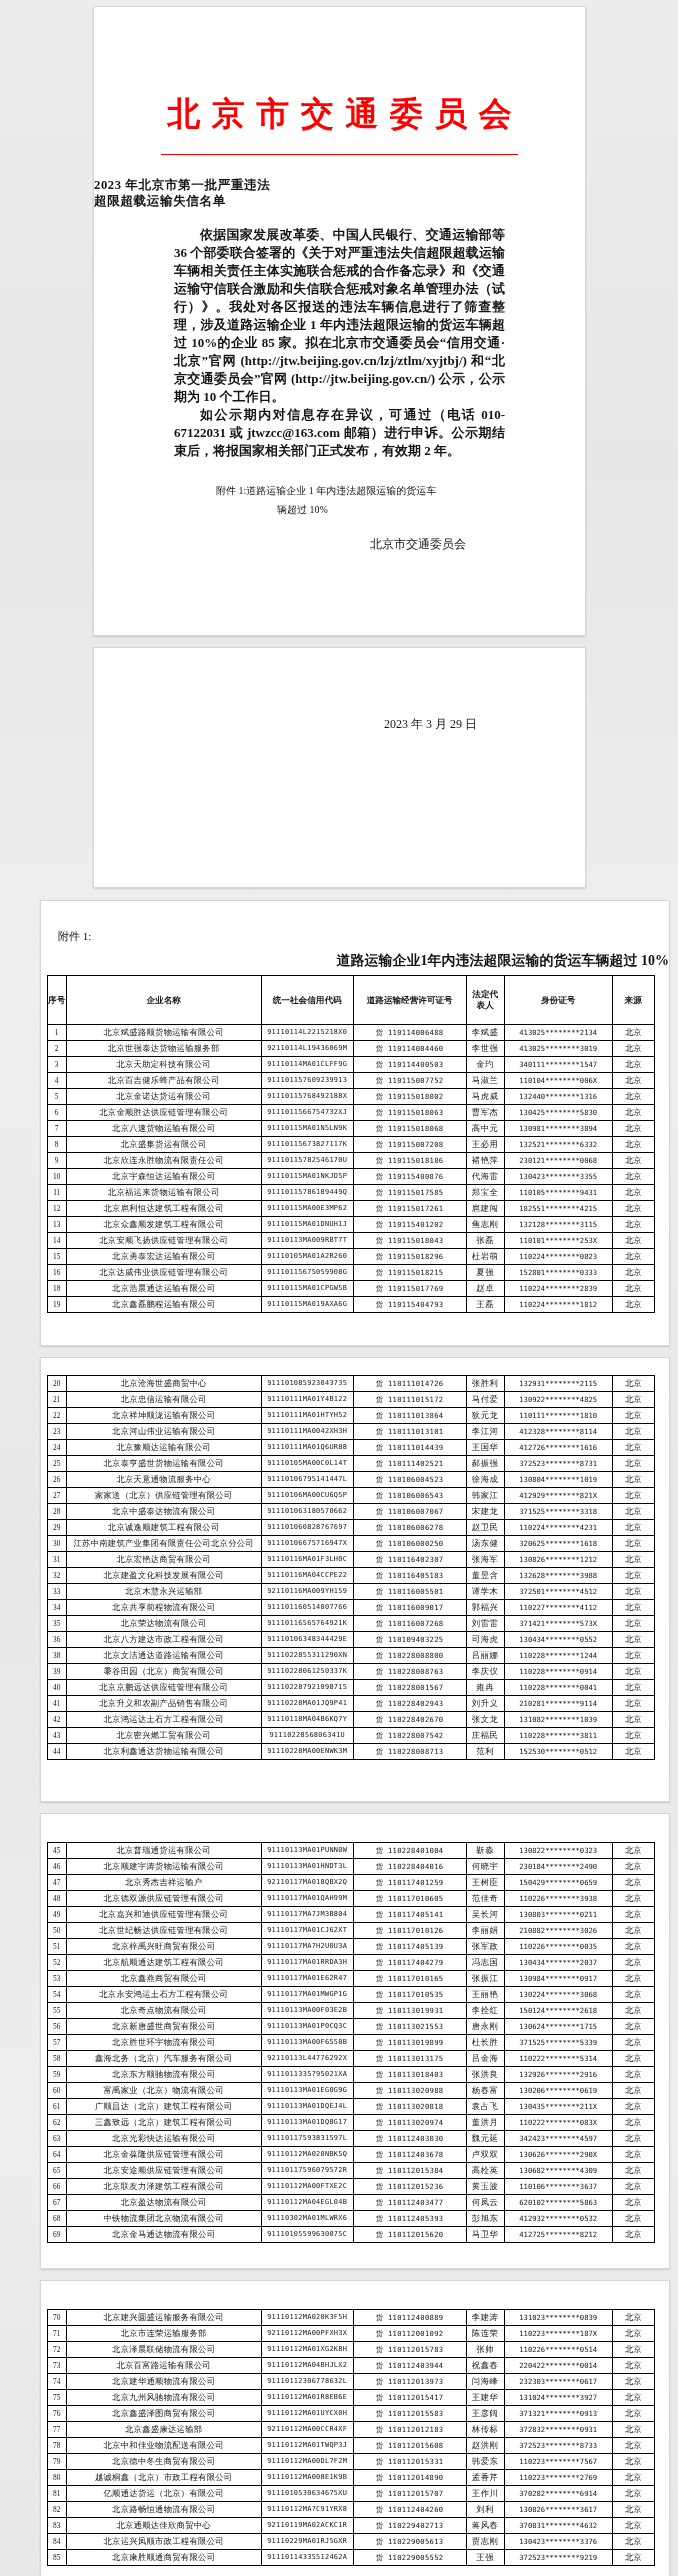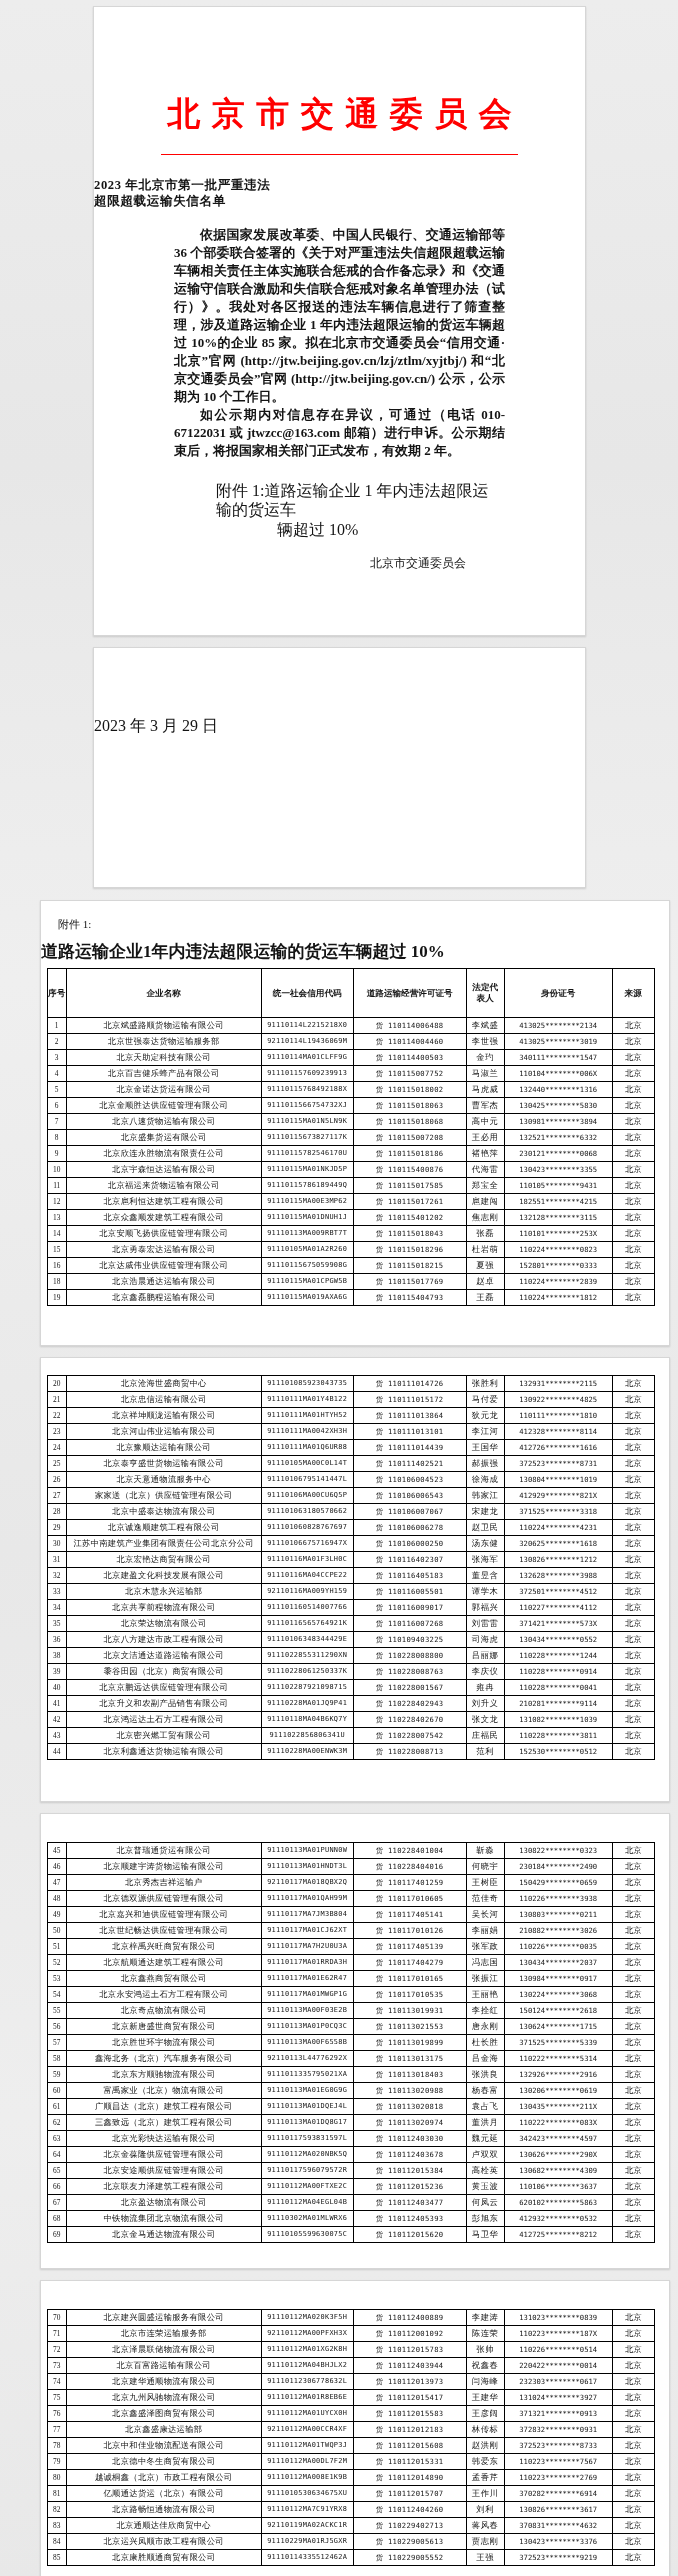--- a/index.html
+++ b/index.html
@@ -56,48 +56,48 @@
     margin: 17px auto 0 auto;
     font-size: 13px;
     line-height: 18px;
     text-align: justify;
     font-weight: bold;
   }
   .body-block p { margin: 0; text-indent: 2em; }
   .attach-note {
     margin: 20.6px 0 0 122px;
     width: 286px;
-    font-size: 16px;
+    font-size: 10px;
     line-height: 19.5px;
   }
   .attach-note-2 { padding-left: 61px; }
   .signature {
     margin: 16px 119px 0 0;
     text-align: right;
     font-size: 12px;
   }
 
   
   .page-2 { height: 241px; }
   .doc-date {
     padding: 68px 108px 0 0;
-    text-align: left;
-    font-size: 16px;
+    text-align: right;
+    font-size: 12px;
   }
 
   
-  .tp-1 { height: 446px; padding-top: 16px; }
+  .tp-1 { height: 446px; padding-top: 28px; }
   .tp-2 { height: 445px; padding-top: 12.6px; }
   .tp-3 { height: 456px; padding-top: 23px; }
   .tp-4 { height: 298px; padding-top: 23px; margin-bottom: 0; }
   .attach-label { margin: 0 0 0 17px; font-size: 11px; }
   .table-title {
-    text-align: left;
+    text-align: right;
     margin: 8.6px 0 0 0;
-    font-size: 17px;
+    font-size: 14px;
     font-weight: bold;
   }
   table.vtable {
     border-collapse: collapse;
     table-layout: fixed;
     width: 607px;
     margin: 5.2px 0 0 5.7px;
   }
   .vtable th, .vtable td {
     border: 0.6px solid #000;

